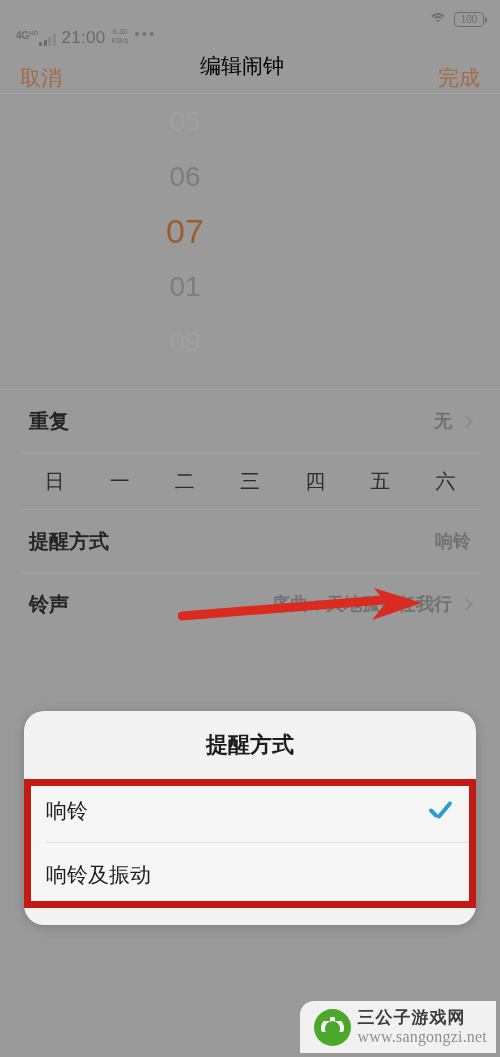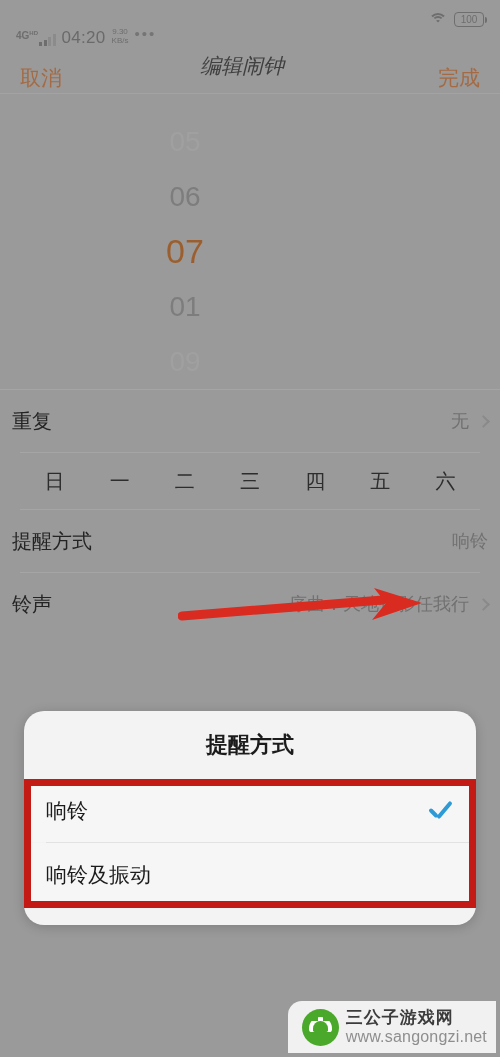--- a/index.html
+++ b/index.html
@@ -58,47 +58,47 @@
   }
 
   
   .navbar{
     height:55px; display:flex; align-items:center; padding:0 20px;
     position:relative;
   }
   .nav-cancel,.nav-done{ font-size:21px; color:#a46a43;margin-top:24px; }
   .nav-title{
     position:absolute; left:0; right:16px; text-align:center;
-    font-size:21px; color:#404040;font-style:italic;
+    font-size:21px; color:#000000;
   }
   .nav-done{ margin-left:auto; position:relative; }
   .nav-sep{ height:1px; background:#a3a3a3; }
 
   
   .picker{
     height:295px; display:flex; position:relative;
   }
   .pcol{ flex:1; display:flex; flex-direction:column; align-items:center;
-         justify-content:flex-end; }
+         justify-content:flex-start; }
   .pcol.hours{ padding-right:130px; }
   .pcol.mins{ padding-left:130px; }
   .pitem{
     height:55px; line-height:55px; font-size:28px; color:#8a8a8a;
     font-weight:300;
   }
   .pitem.far{ color:#a0a0a0; }
   .pitem.near{ color:#7d7d7d; }
   .pitem.sel{ color:#9b5f2f; font-size:34px; }
 
   
   .row-sep{ height:1px; background:#a5a5a5; margin:0 20px; }
   .row-sep.full{ margin:0; }
   .listrow{
     height:62px; display:flex; align-items:center;
-    padding:0 12px; position:relative;
+    padding:0 29px; position:relative;font-weight:bold;
   }
   .row-label{ font-size:20px; color:#242424; }
   .row-value{ margin-left:auto; font-size:18px; color:#717171; }
   .chev{
     margin-left:10px; width:9px; height:9px;
     border-right:2px solid #8a8a8a; border-top:2px solid #8a8a8a;
     transform:rotate(45deg);
   }
   .weekrow{
     height:56px; display:flex; align-items:center;
@@ -145,20 +145,21 @@
     border:7px solid #c31a16; pointer-events:none;
   }
 
   
   .watermark{
     position:absolute; right:4px; bottom:4px;
     display:flex; align-items:center; gap:7px;
     background:rgba(247,247,247,.93);
     border-radius:14px 0 0 0;
     padding:7px 9px 7px 14px;
+    font-family:Liberation Serif, serif;
   }
   .wm-logo{
     width:37px; height:37px; border-radius:50%;
     background:#4aa82a; position:relative; flex:none;
   }
   .wm-logo:before{
     content:""; position:absolute; left:7px; top:8px; width:23px; height:15px;
     background:#fff; border-radius:12px 12px 3px 3px;
   }
   .wm-logo:after{
@@ -185,21 +186,21 @@
     <div class="sb-left">
       <div class="net-block">
         <span class="net-label"><span>4G</span><sup>HD</sup></span>
         <span class="bars">
             <i></i>
             <i></i>
             <i></i>
             <i></i>
           </span>
       </div>
-      <span class="sb-time">04:20</span>
+      <span class="sb-time">21:00</span>
       <span class="kbs">
         <span>9.30</span><br>
         <span>KB/s</span>
       </span>
       <span class="dots">•••</span>
     </div>
     <div class="sb-right">
       <span class="wifi">
         <span class="a"></span>
           <span class="b"></span>

